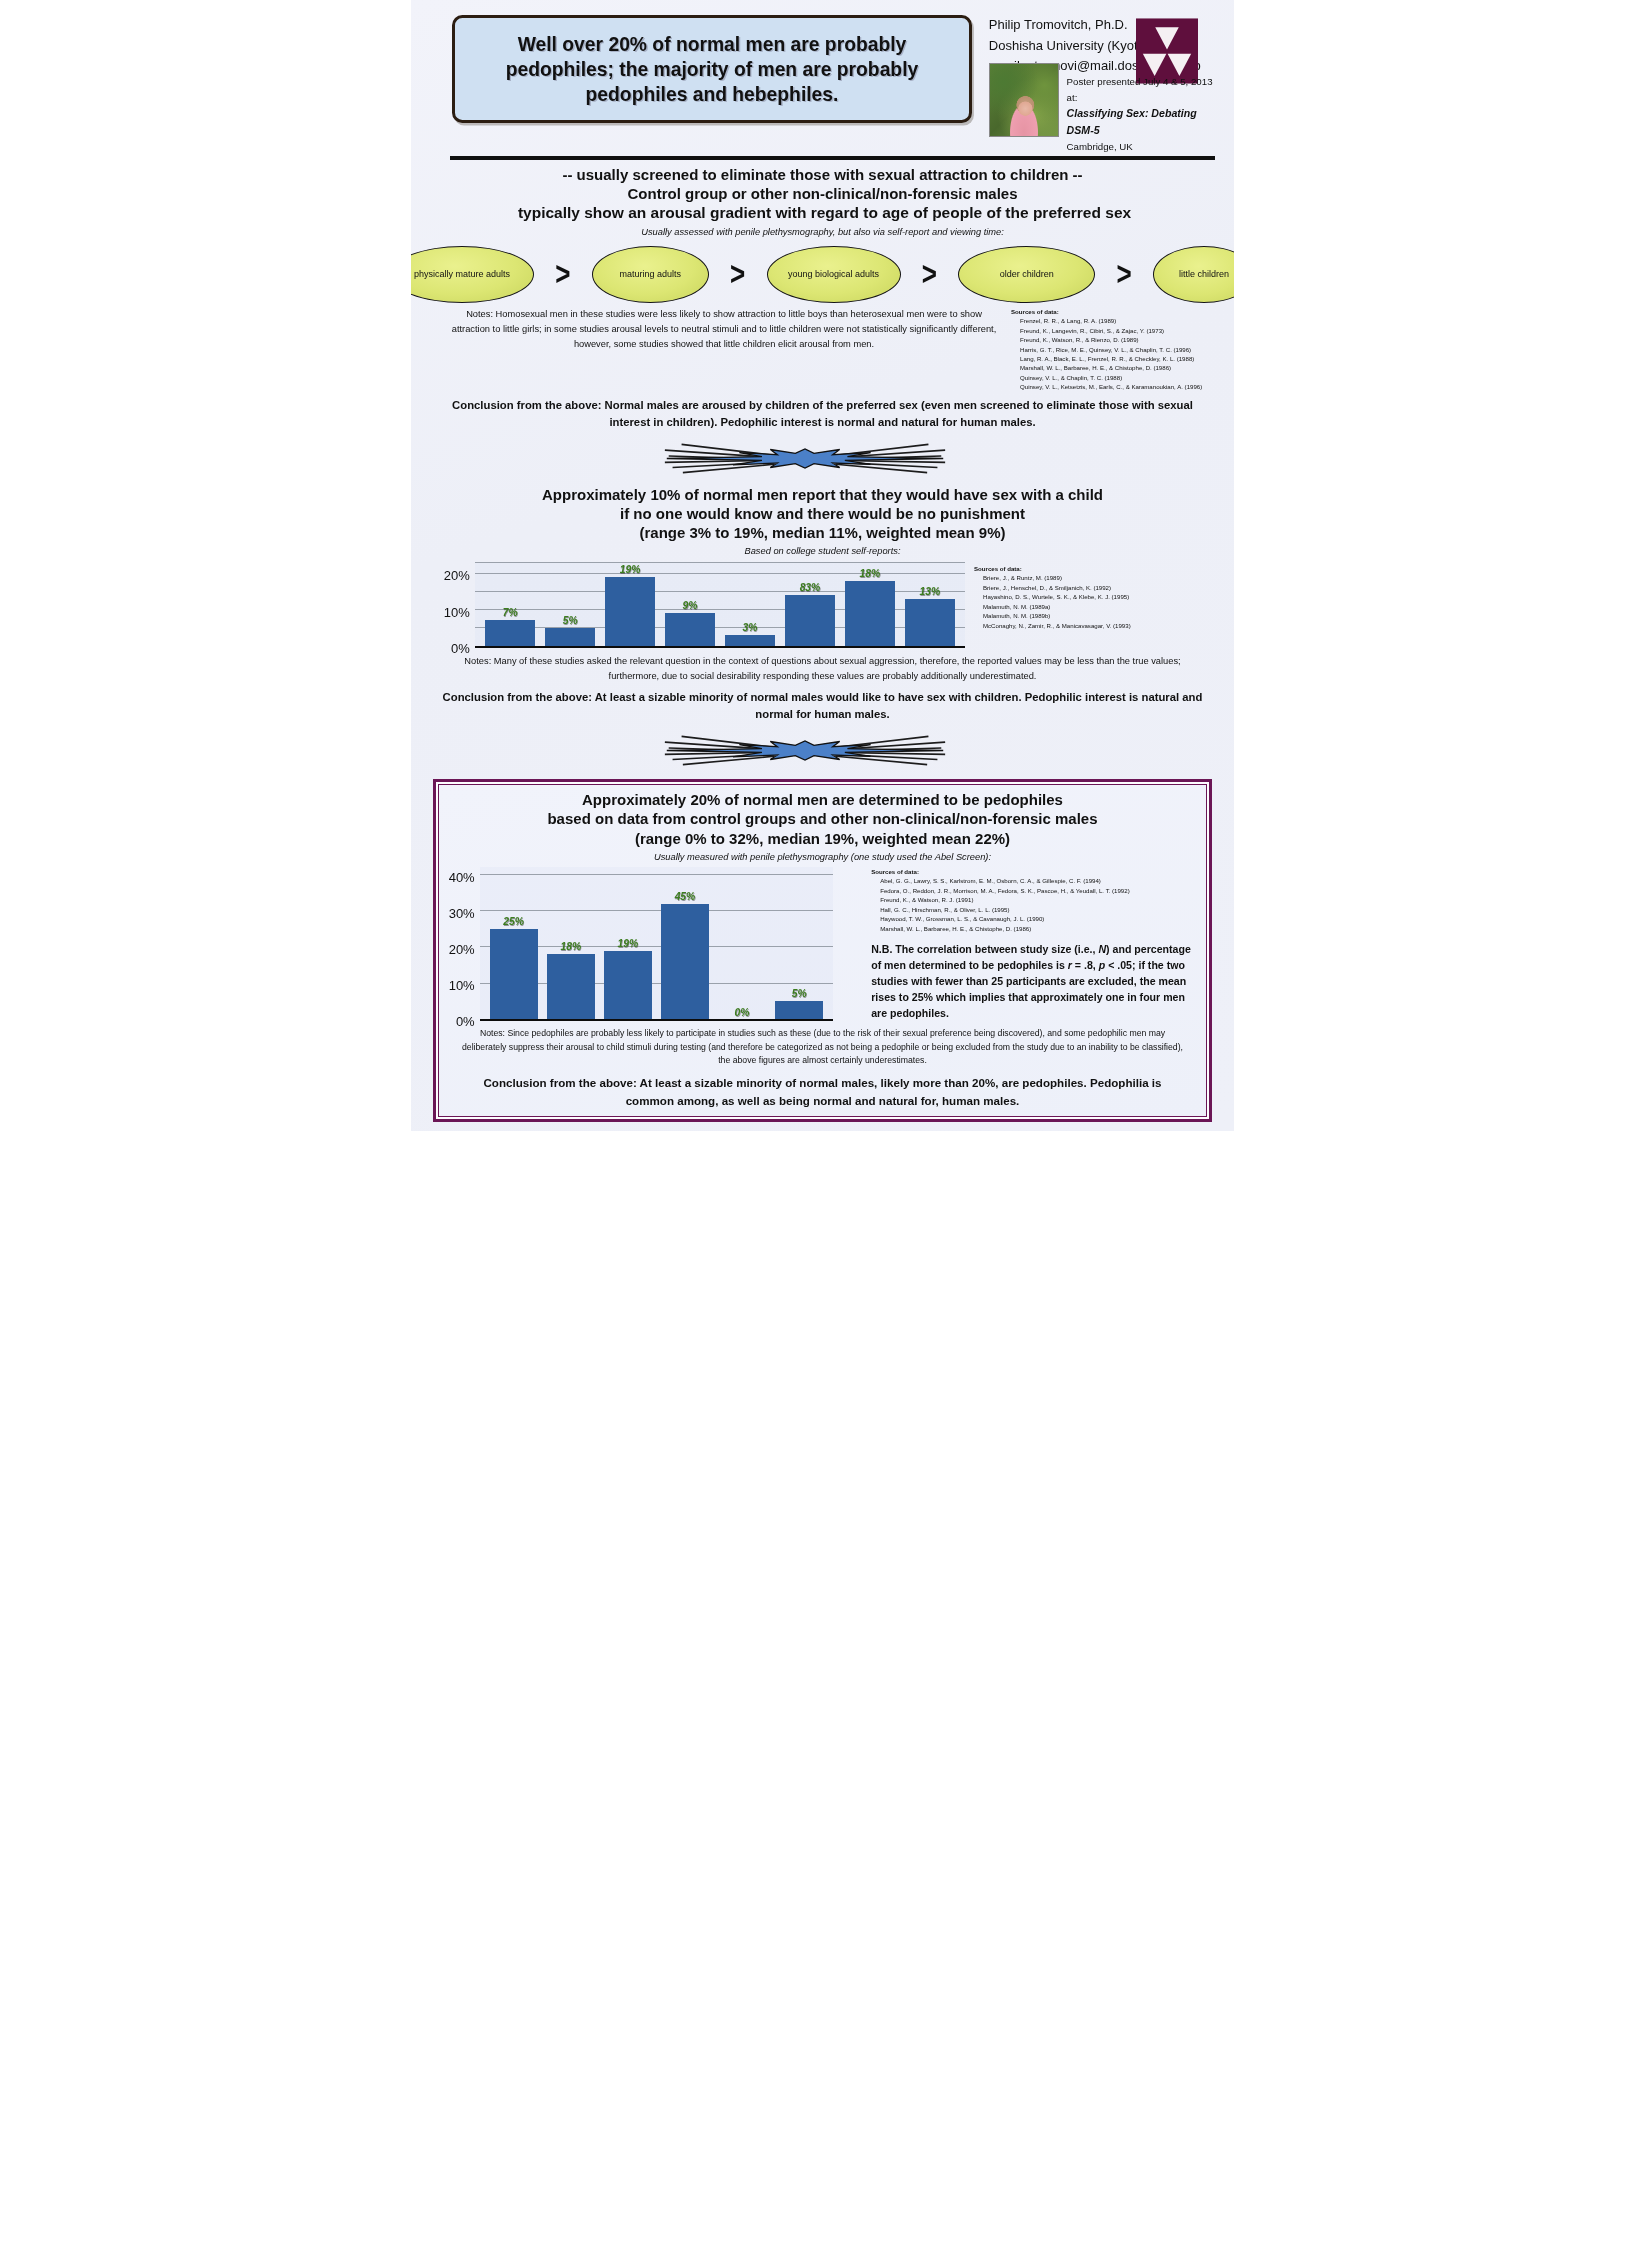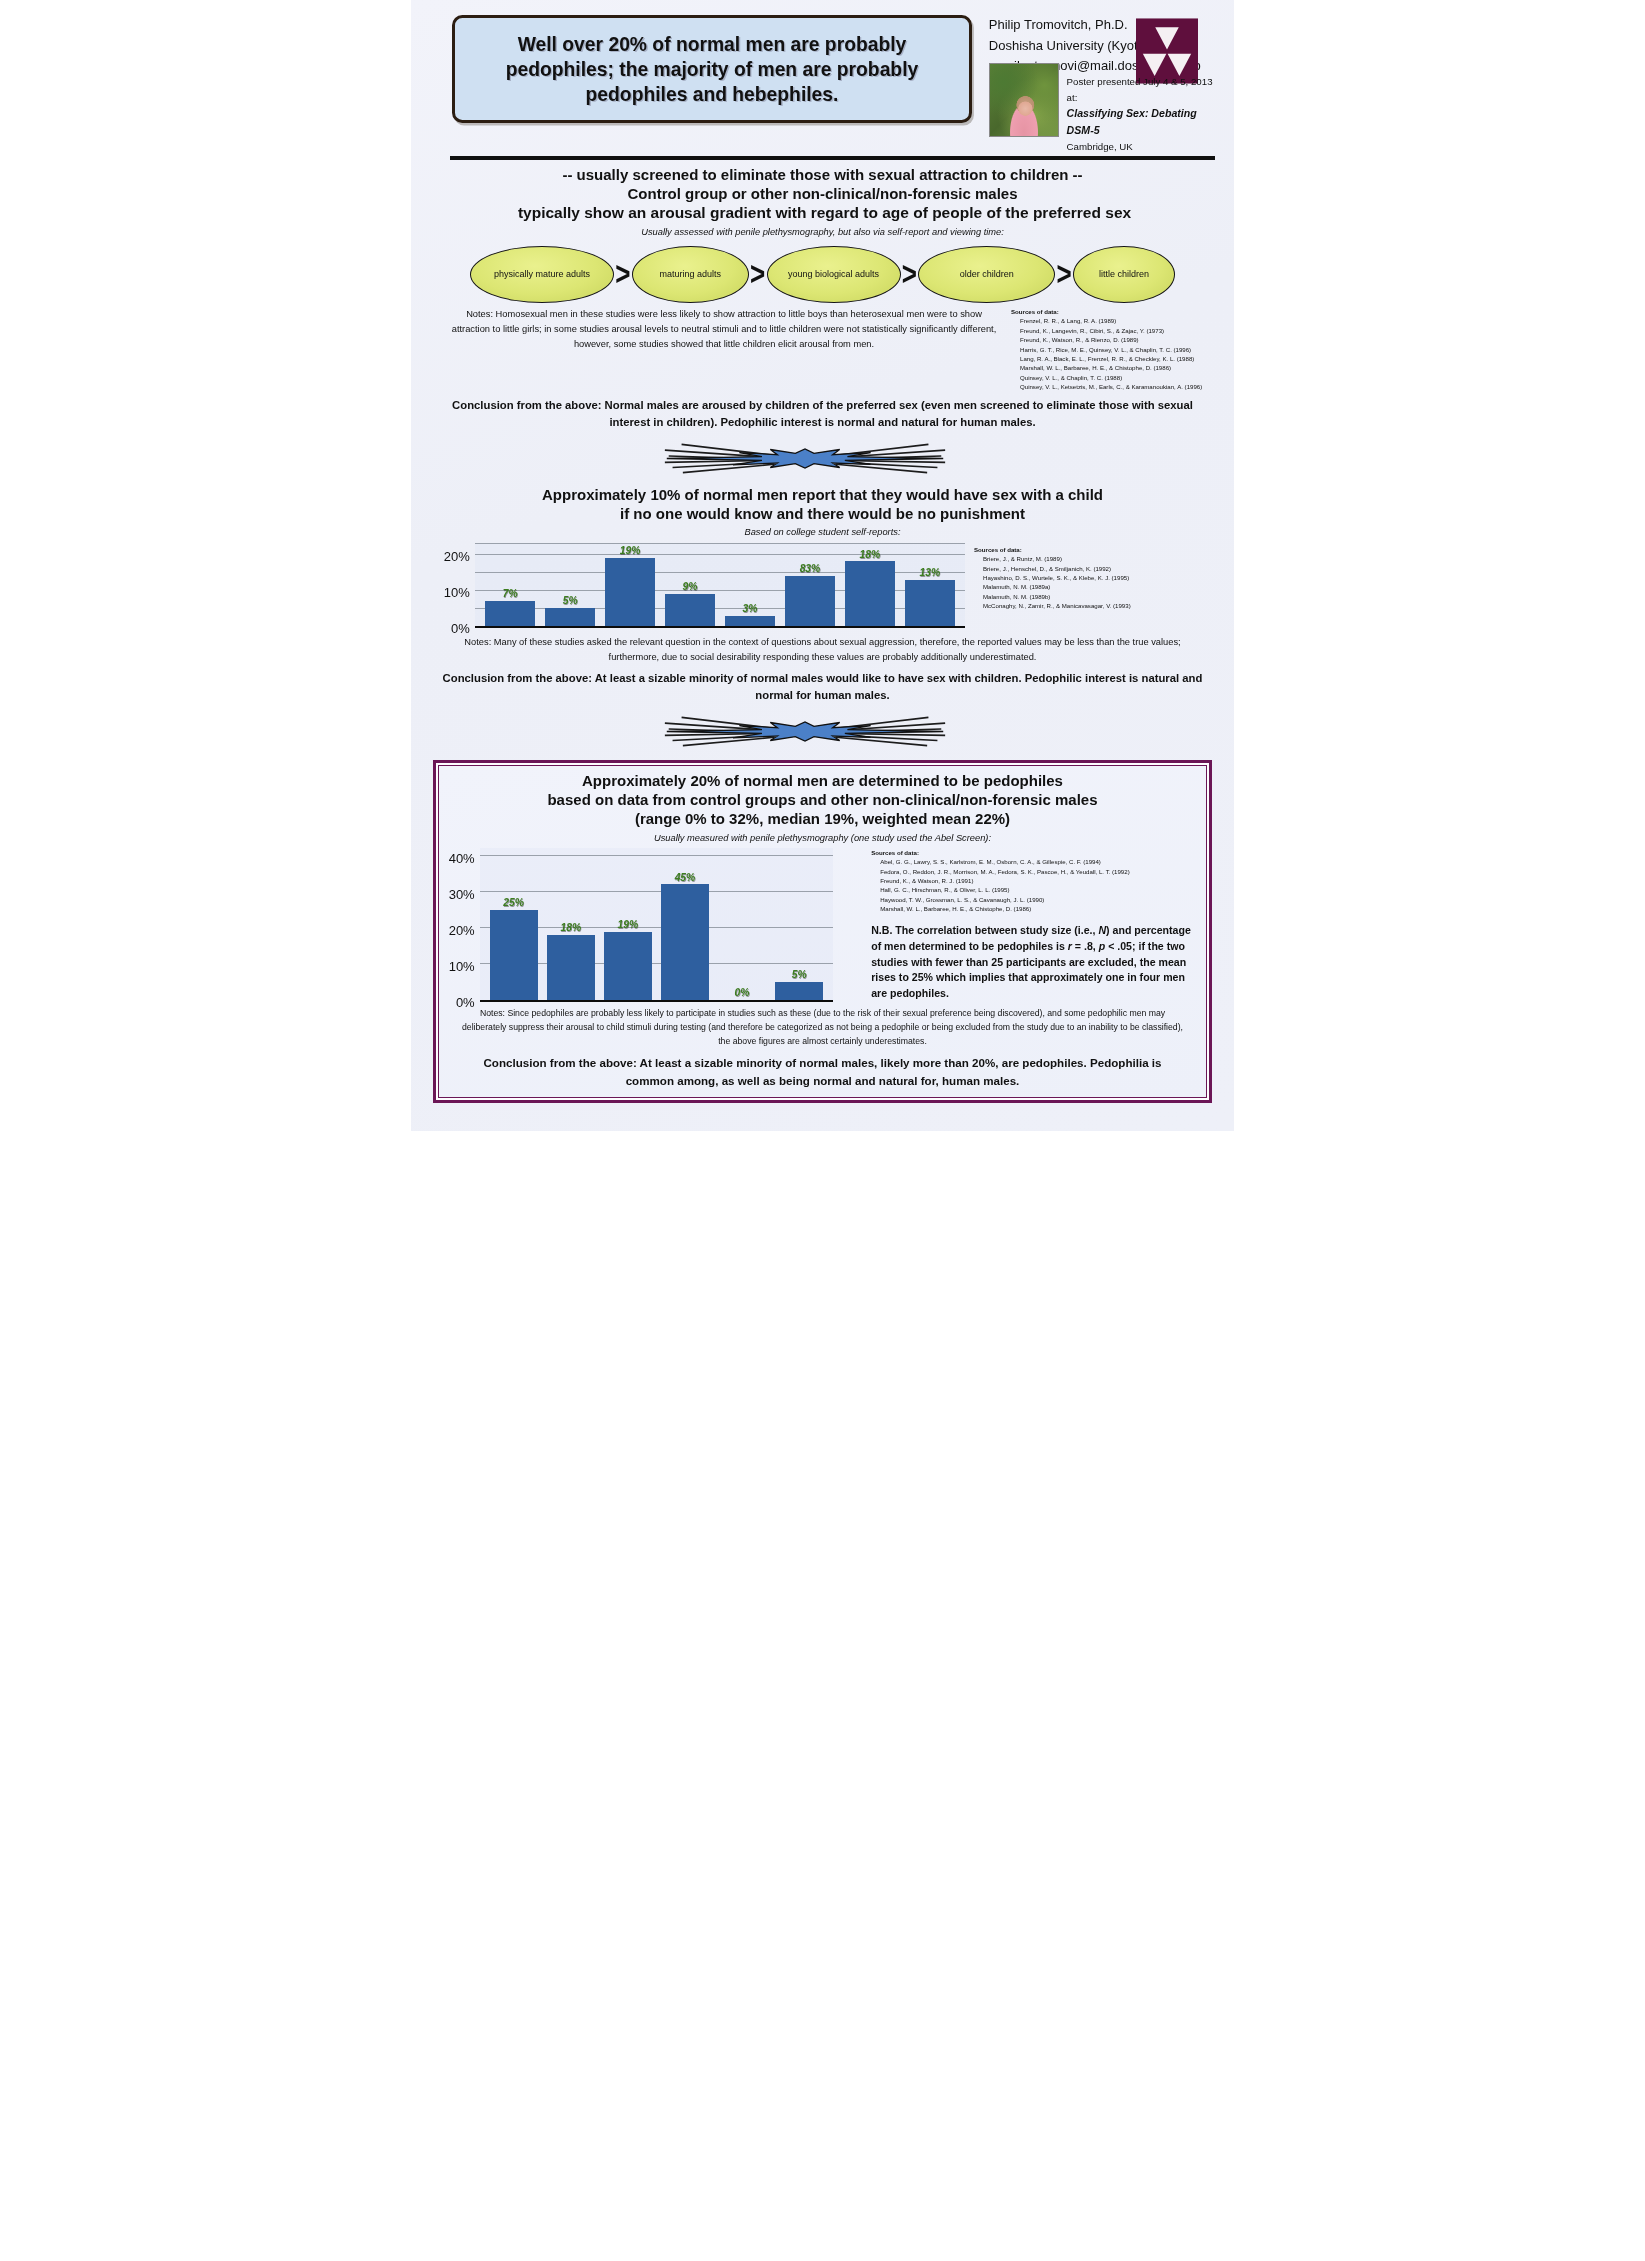--- a/index.html
+++ b/index.html
@@ -31,21 +31,21 @@
   
   .h-line{text-align:center;font-weight:bold;font-size:15px;line-height:1.28;padding:0 26px;}
   .method{text-align:center;font-style:italic;font-size:9.3px;margin-top:3.9px;}
   .notes{font-size:9.3px;line-height:1.6;text-align:center;}
   .conclusion{text-align:center;font-weight:bold;font-size:11.3px;line-height:1.55;padding:0 19.3px;}
   .src{font-size:6.1px;line-height:1.55;}
   .src .s-title{font-weight:bold;}
   .src div{padding-left:9px;}
   .src .s-title{padding-left:0;}
   
-  .grad-row{display:flex;align-items:center;justify-content:center;gap:0;margin:9px 6.4px 3.9px 6.4px;}
+  .grad-row{display:flex;align-items:center;justify-content:center;gap:20px;margin:9px 6.4px 3.9px 6.4px;}
   .ell{border:1.9px solid #151515;border-radius:50%;height:57px;display:flex;align-items:center;justify-content:center;
        background:radial-gradient(ellipse at 45% 35%,#eaf18e 0%,#dce673 55%,#c8d45c 100%);
        font-size:9px;text-align:center;padding:0 6.4px;box-sizing:border-box;flex-shrink:0;}
   .e1{width:144px}.e2{width:117px}.e3{width:134px}.e4{width:137px}.e5{width:102px}
   .gt{font-size:26px;font-weight:bold;line-height:1;transform:scaleY(1.25);padding:0 1.3px;}
   
   .burst{display:block;margin:3.9px auto 3.9px auto;position:relative;left:-18px;}
   
   .chart-row{display:flex;padding:0 19.3px 0 32px;gap:9px;margin-top:6.4px;}
   .chart-wrap{display:flex;}
@@ -148,20 +148,21 @@
       <line x1="438" y1="41" x2="275" y2="38"></line>
       <line x1="426" y1="49" x2="272" y2="41"></line>
       <line x1="412" y1="13" x2="268" y2="30"></line>
       <line x1="410" y1="57" x2="268" y2="44"></line>
     </g>
     <polygon fill="#4b80c8" stroke="#111" stroke-width="2" points="435,35 282,38 322,44 263,42 274,49 234,43 220,50 205,43 166,49 177,42 108,45 153,38 5,35 153,32 118,26 177,29 166,21 205,27 220,20 234,27 274,21 263,29 322,26 286,32"></polygon>
   </svg>
 
   <div class="h-line">Approximately 10% of normal men report that they would have sex with a child</div>
   <div class="h-line">if no one would know and there would be no punishment</div>
+  <div class="h-line">(range 3% to 19%, median 11%, weighted mean 9%)</div>
   <div class="method">Based on college student self-reports:</div>
 
   <div class="chart-row">
     <div class="chart-wrap">
       <div class="yaxis" style="height:83px;align-self:flex-end;">
           <div class="ytick" style="bottom: 0%;">0%</div>
           <div class="ytick" style="bottom: 43.4783%;">10%</div>
           <div class="ytick" style="bottom: 86.9565%;">20%</div>
         </div>
       <div class="plot plot1" style="align-self:flex-end;">

